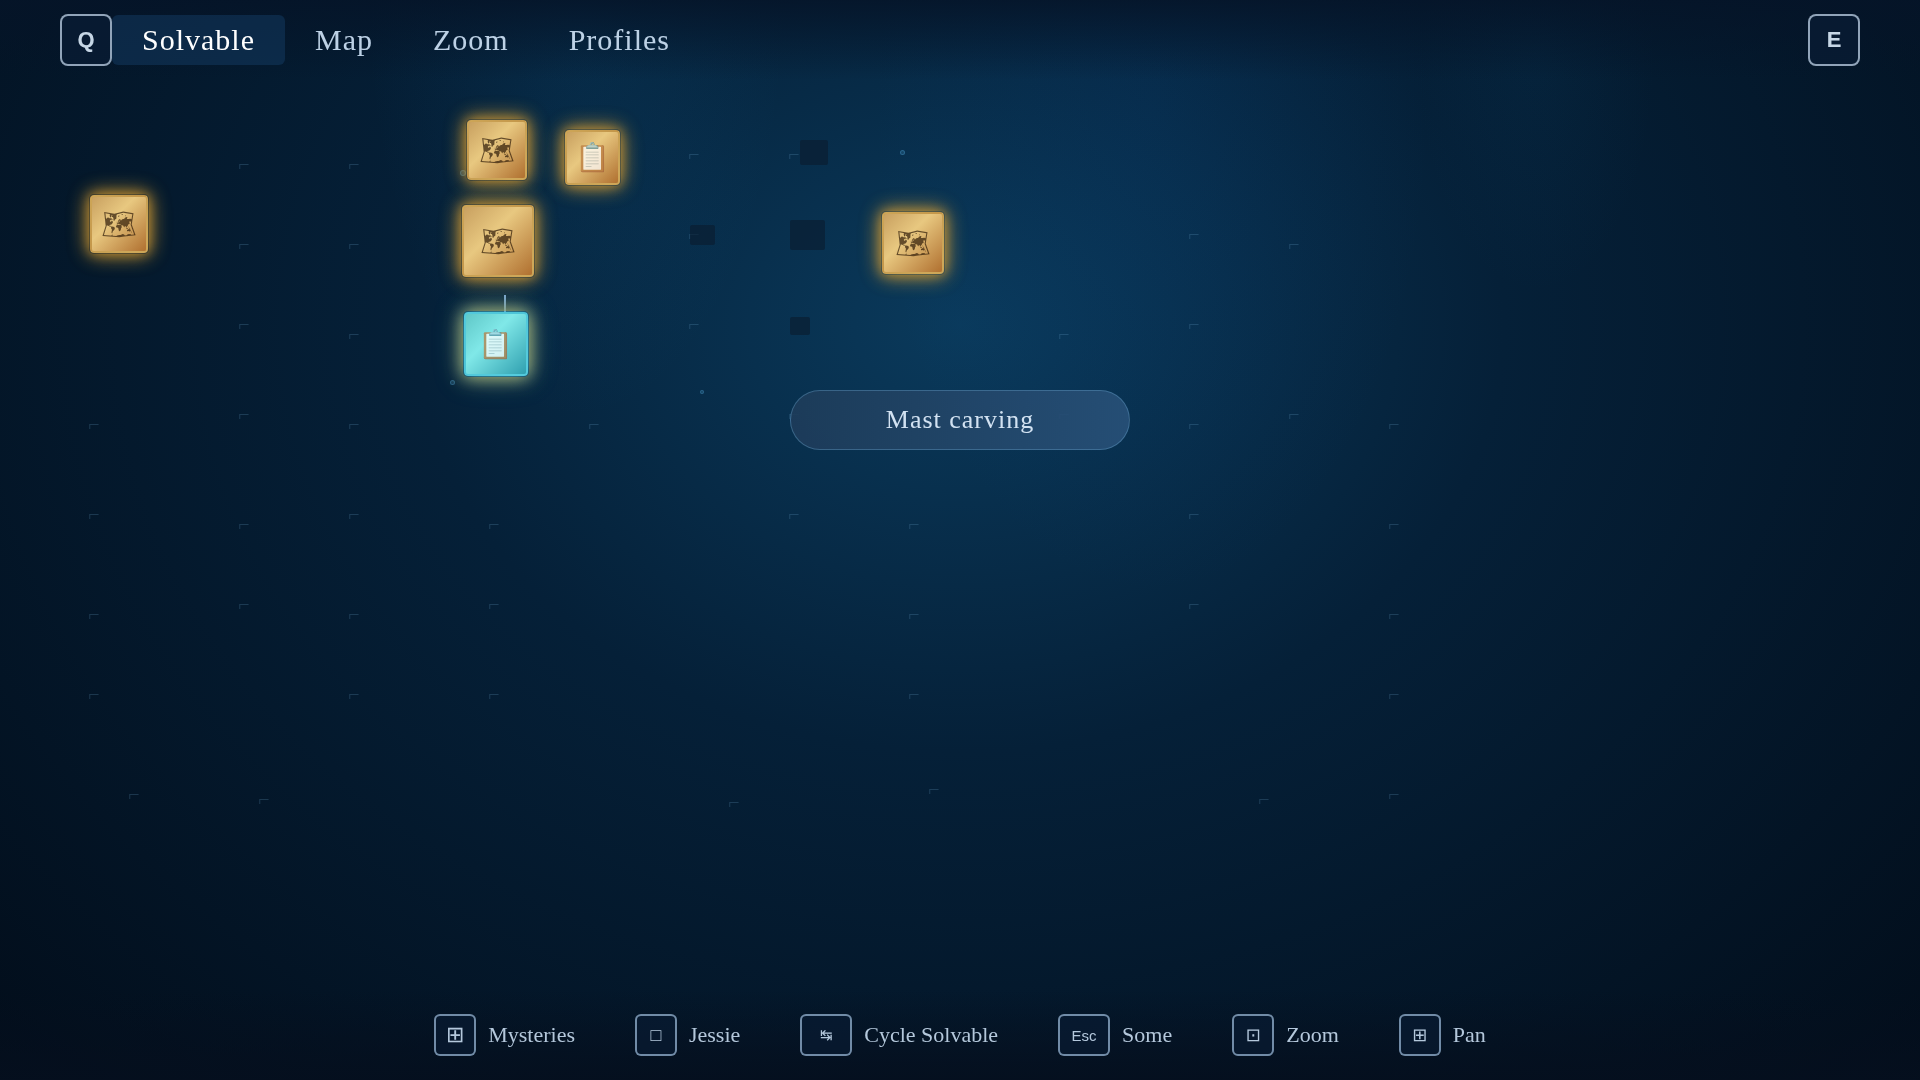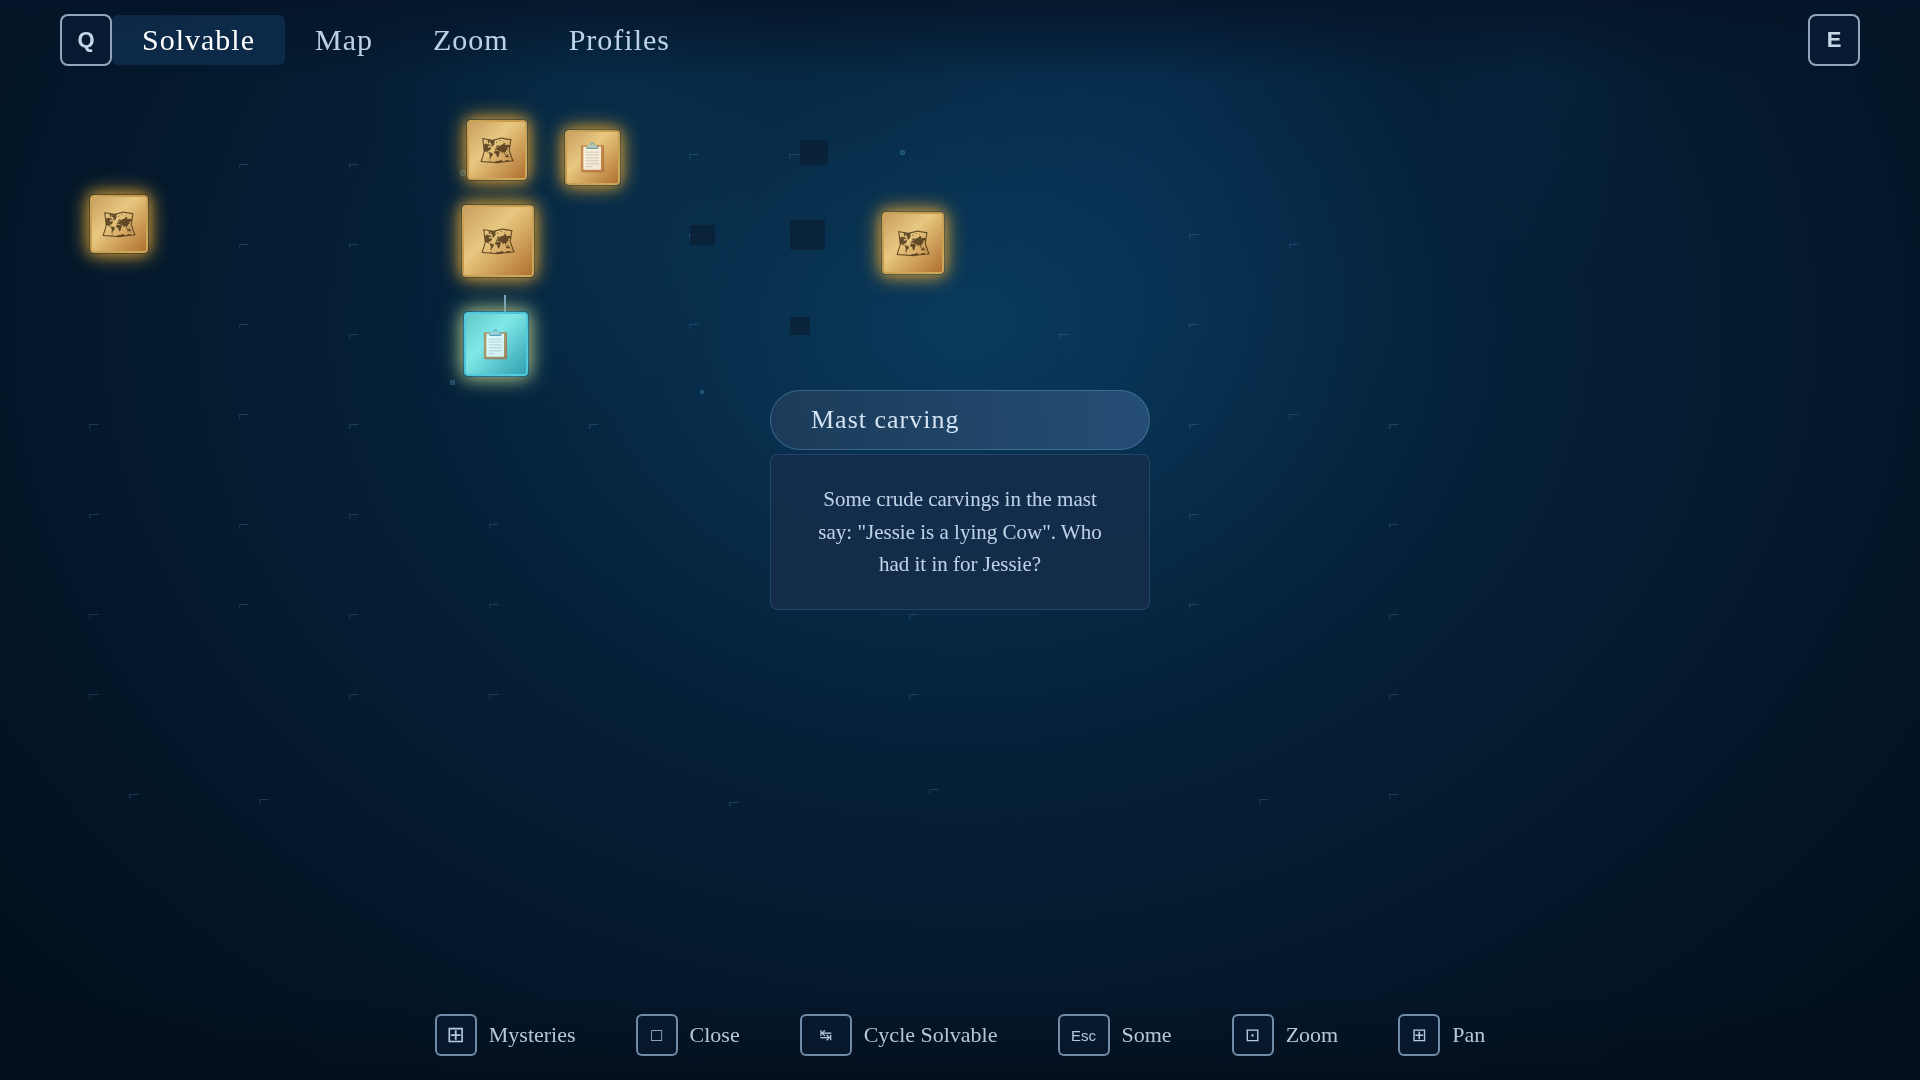--- a/index.html
+++ b/index.html
@@ -163,21 +163,21 @@
       transform: translateX(-50%);
       z-index: 50;
       min-width: 340px;
       max-width: 380px;
     }
 
     .tooltip-title {
       background: linear-gradient(to right, rgba(30,60,90,0.92), rgba(40,80,120,0.92));
       border: 1.5px solid rgba(100,160,200,0.4);
       border-radius: 30px;
-      text-align: left;
+      text-align: center;
       padding: 14px 40px;
       color: rgba(220,235,250,0.95);
       font-size: 26px;
       letter-spacing: 1px;
       margin-bottom: 4px;
     }
 
     .tooltip-body {
       background: rgba(20,45,75,0.92);
       border: 1px solid rgba(80,130,180,0.3);
@@ -358,31 +358,30 @@
 
   <div class="bubble" style="left:460px;top:170px;width:6px;height:6px;"></div>
   <div class="bubble" style="left:472px;top:160px;width:4px;height:4px;"></div>
   <div class="bubble" style="left:483px;top:175px;width:5px;height:5px;"></div>
   <div class="bubble" style="left:450px;top:380px;width:5px;height:5px;"></div>
   <div class="bubble" style="left:700px;top:390px;width:4px;height:4px;"></div>
   <div class="bubble" style="left:900px;top:150px;width:5px;height:5px;"></div>
 
   <div class="tooltip-box">
     <div class="tooltip-title">Mast carving</div>
-    <div class="tooltip-body">Some crude carvings in the mast say: "Jessie is a lying Cow". Who had it in for Jessie?</div>
   </div>
 
   <div class="bottom-bar">
     <div class="bottom-action">
       <div class="action-icon dpad">⊞</div>
       <span>Mysteries</span>
     </div>
     <div class="bottom-action">
       <div class="action-icon">□</div>
-      <span>Close</span>
+      <span>Jessie</span>
     </div>
     <div class="bottom-action">
       <div class="action-icon" style="font-size:15px;min-width:52px;">↹</div>
       <span>Cycle Solvable</span>
     </div>
     <div class="bottom-action">
       <div class="action-icon" style="font-size:15px;min-width:52px;">Esc</div>
       <span>Some</span>
     </div>
     <div class="bottom-action">

